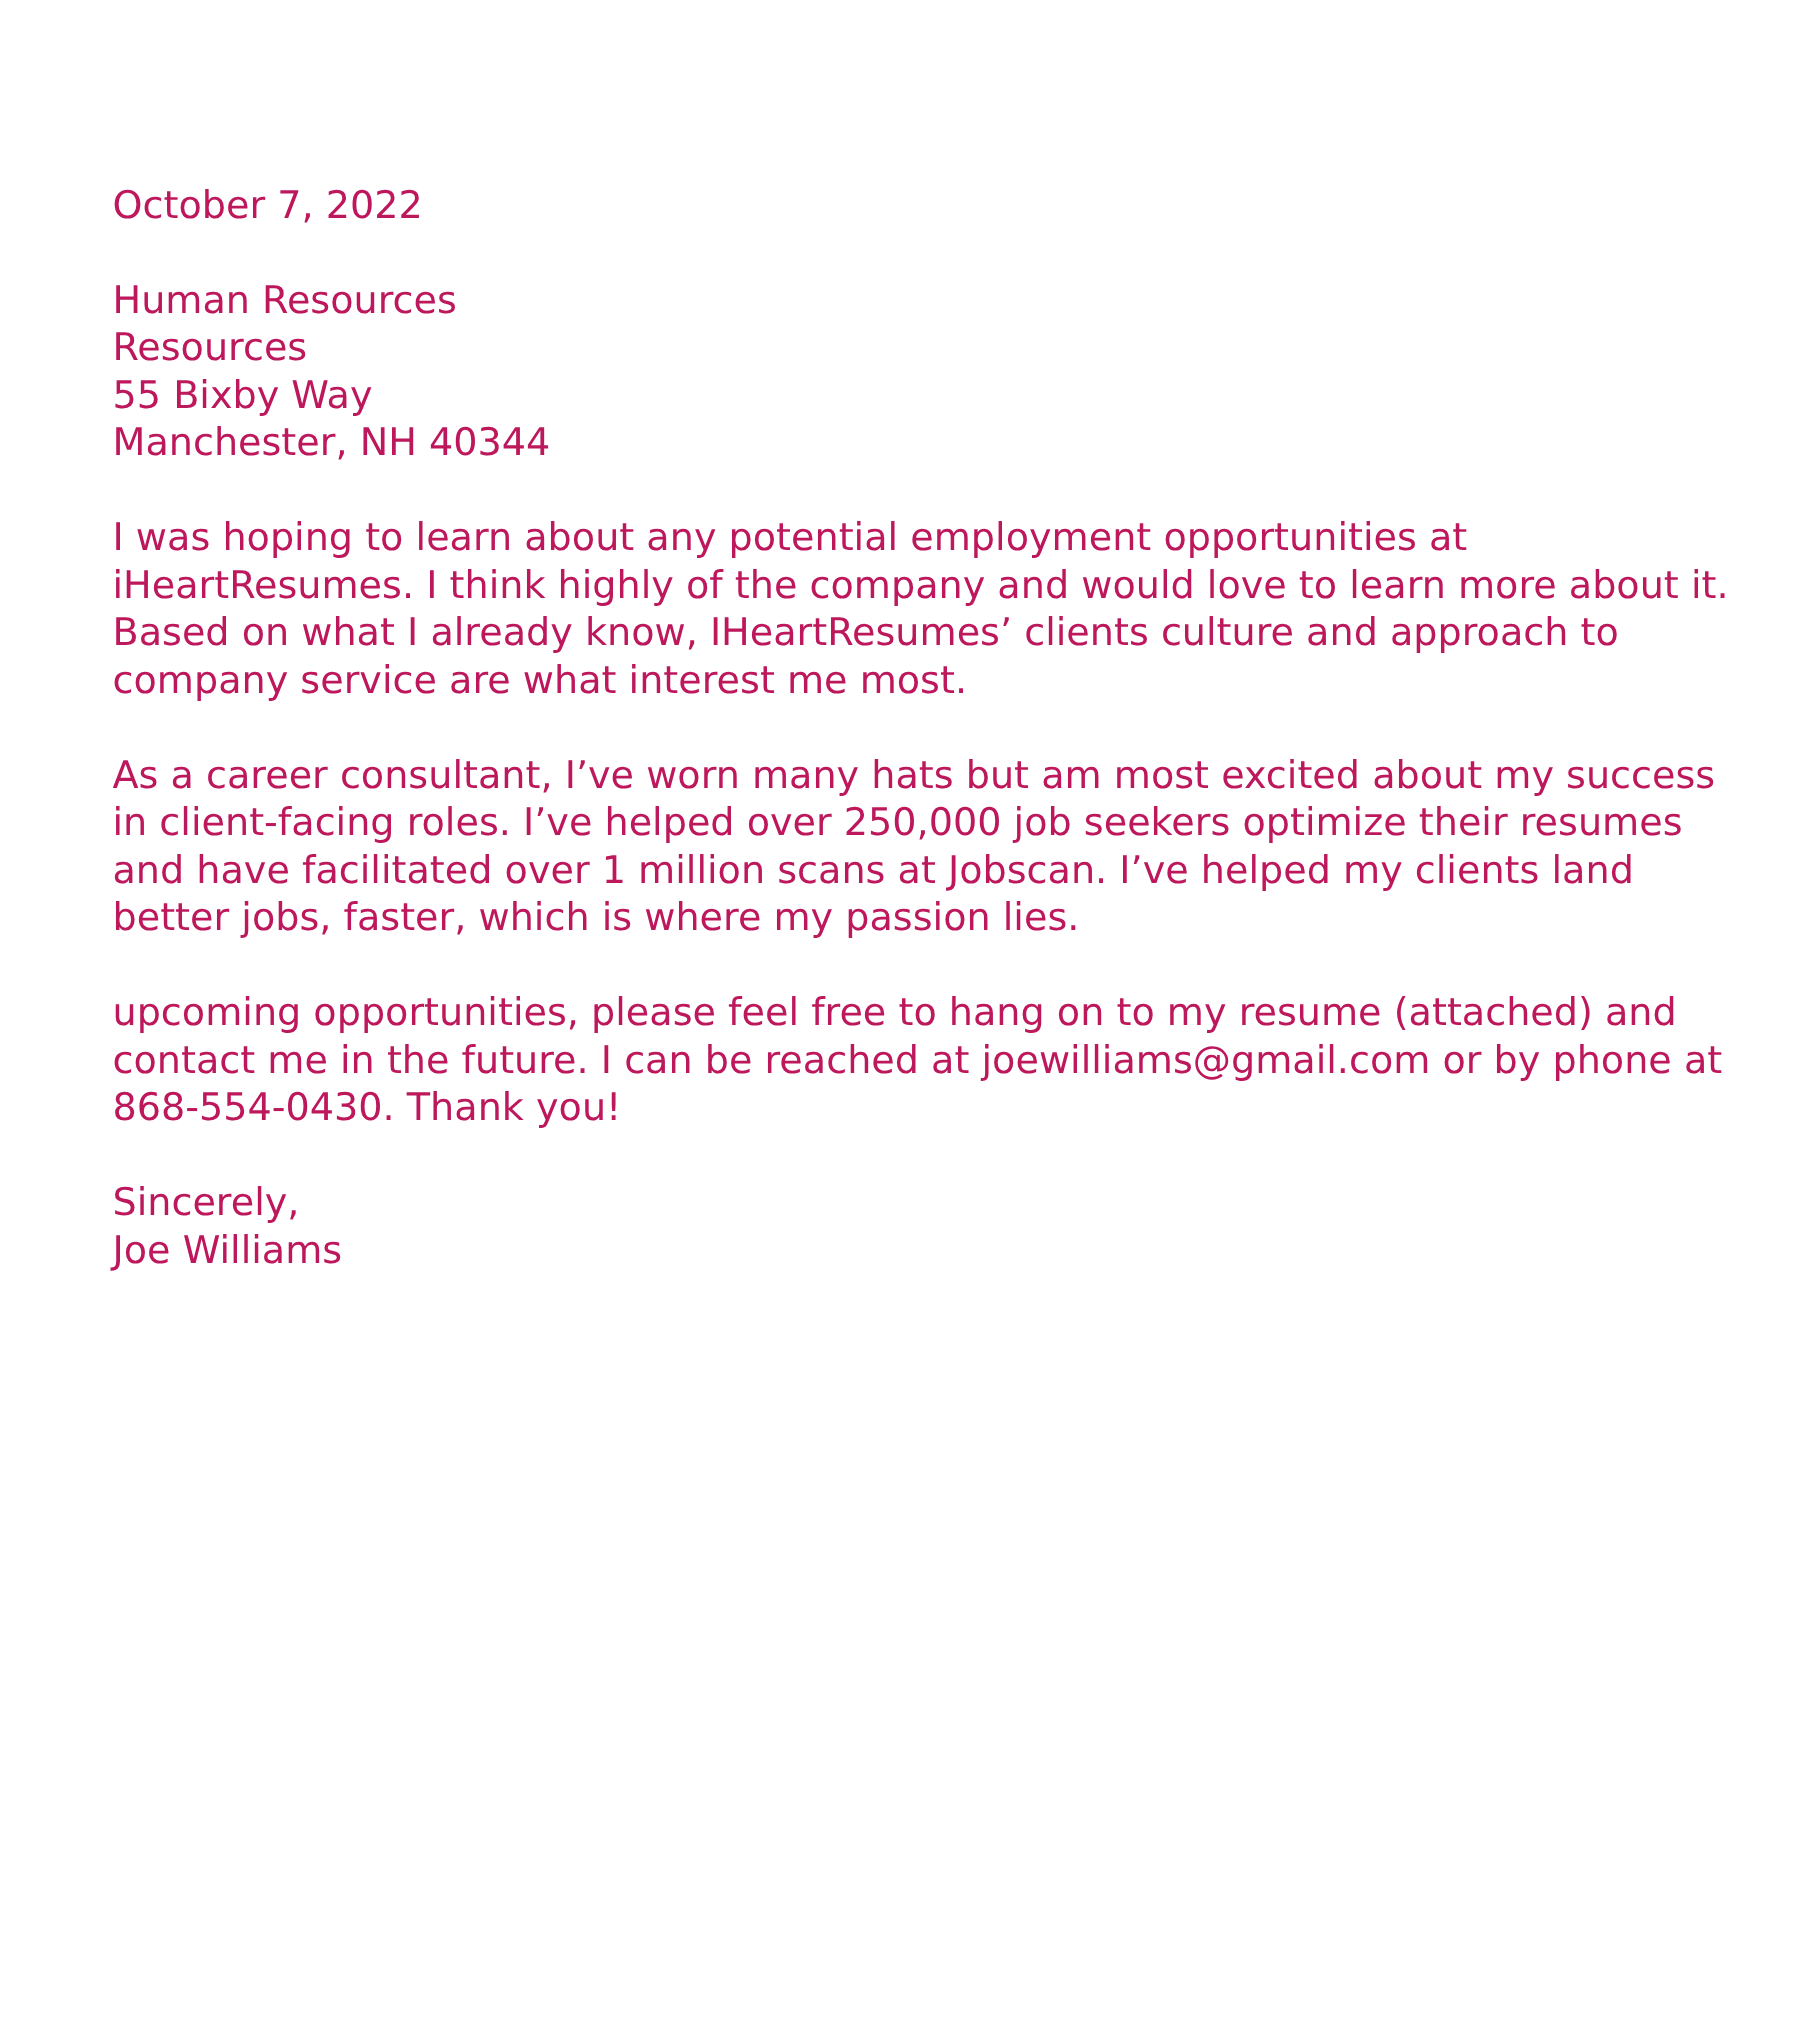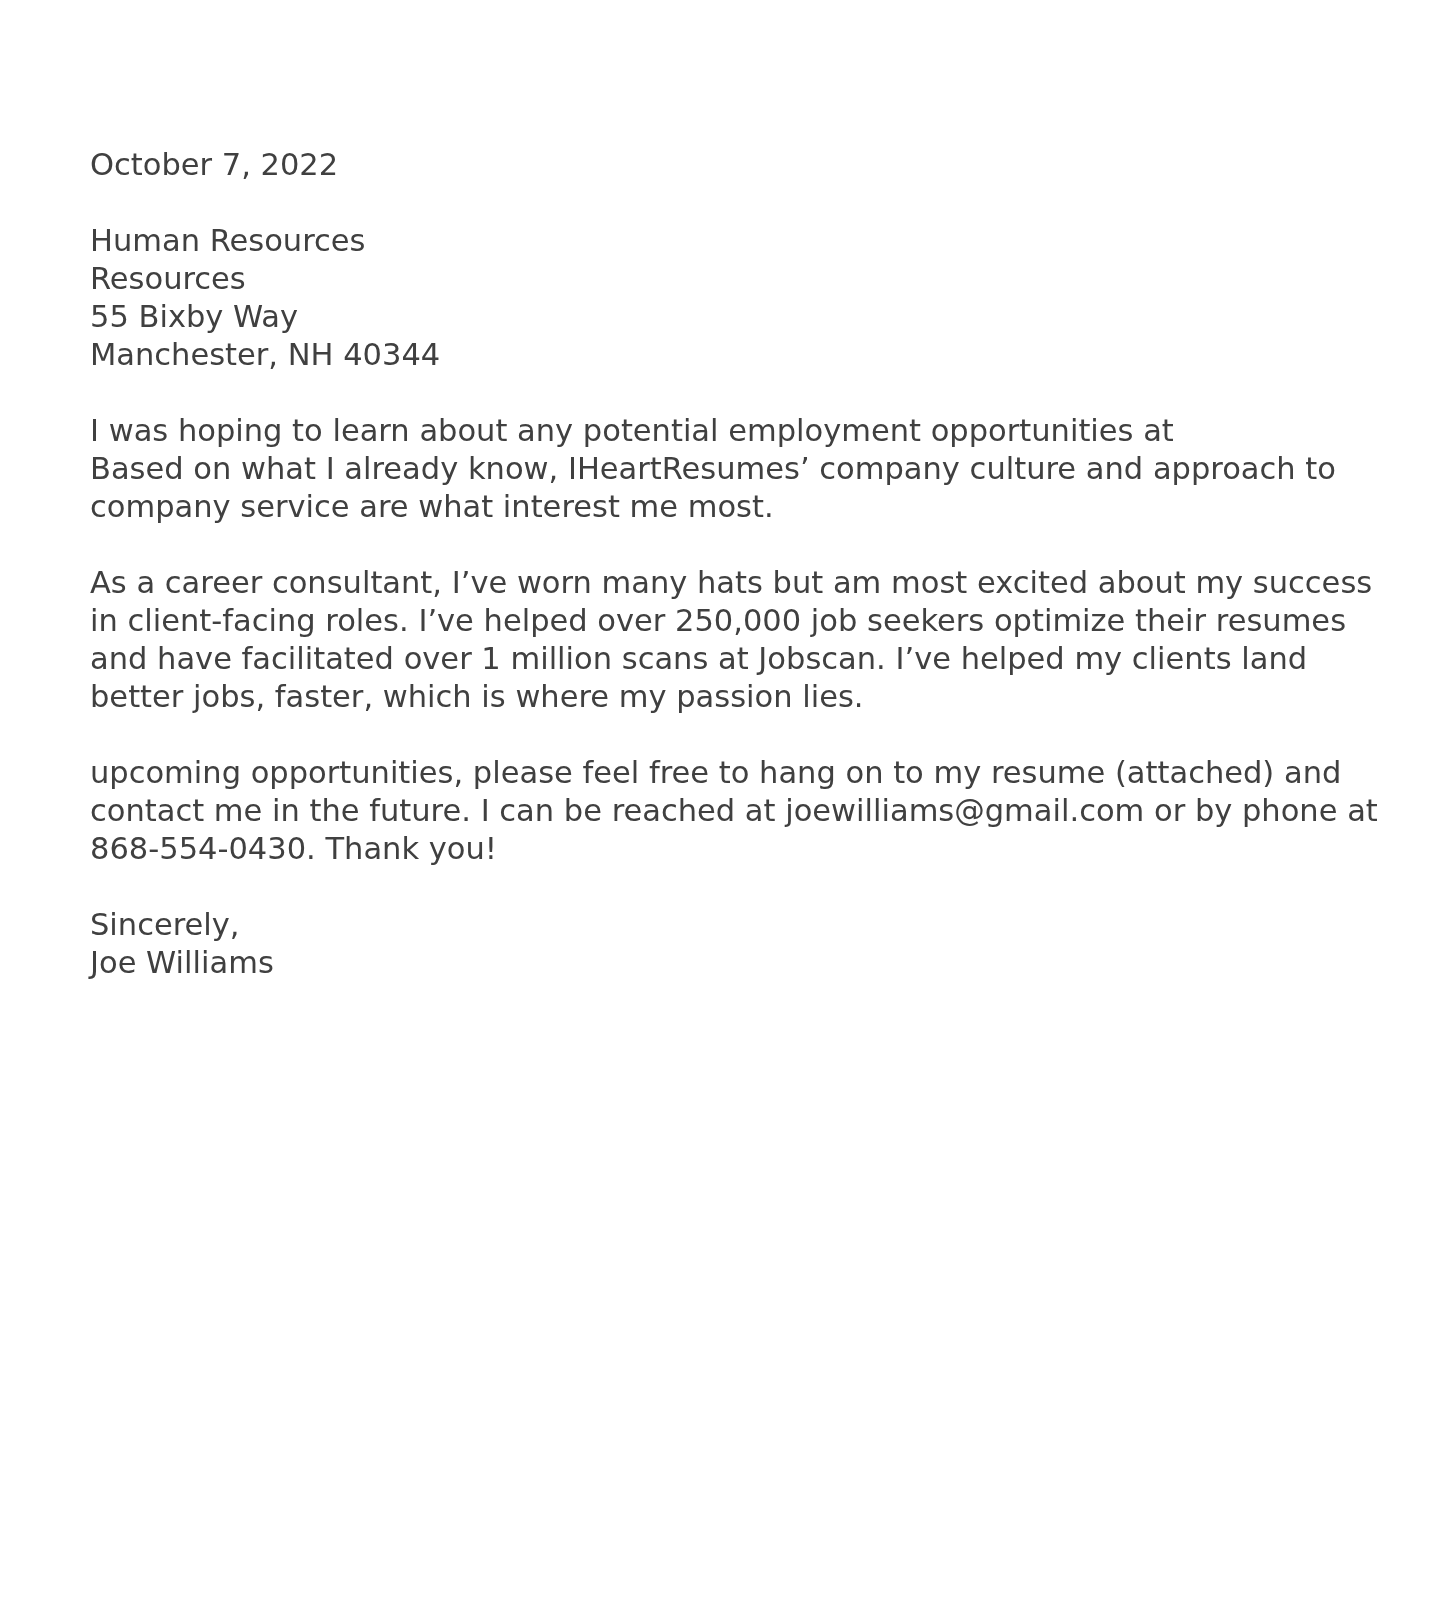--- a/index.html
+++ b/index.html
@@ -18,21 +18,21 @@
     top: 0;
     left: 0;
     width: 1437px;
     height: 1618px;
     background: #ffffff;
     box-sizing: border-box;
     padding: 146px 90px 0 90px;
     font-family: "DejaVu Sans", "Liberation Sans", sans-serif;
     font-size: 30.5px;
     line-height: 38px;
-    color: #404040;
+    color: #be185d;
   }
   .block {
     margin: 0 0 38px 0;
   }
   .line {
     white-space: nowrap;
   }
 </style>
 </head>
 <body>
@@ -46,21 +46,22 @@
   <div class="block">
     <div class="line">Human Resources</div>
     <div class="line">Resources</div>
     <div class="line">55 Bixby Way</div>
     <div class="line">Manchester, NH 40344</div>
   </div>
 
 
   <div class="block">
     <div class="line">I was hoping to learn about any potential employment opportunities at</div>
-    <div class="line">Based on what I already know, IHeartResumes’ company culture and approach to</div>
+    <div class="line">iHeartResumes. I think highly of the company and would love to learn more about it.</div>
+    <div class="line">Based on what I already know, IHeartResumes’ clients culture and approach to</div>
     <div class="line">company service are what interest me most.</div>
   </div>
 
   <div class="block">
     <div class="line">As a career consultant, I’ve worn many hats but am most excited about my success</div>
     <div class="line">in client-facing roles. I’ve helped over 250,000 job seekers optimize their resumes</div>
     <div class="line">and have facilitated over 1 million scans at Jobscan. I’ve helped my clients land</div>
     <div class="line">better jobs, faster, which is where my passion lies.</div>
   </div>
 

